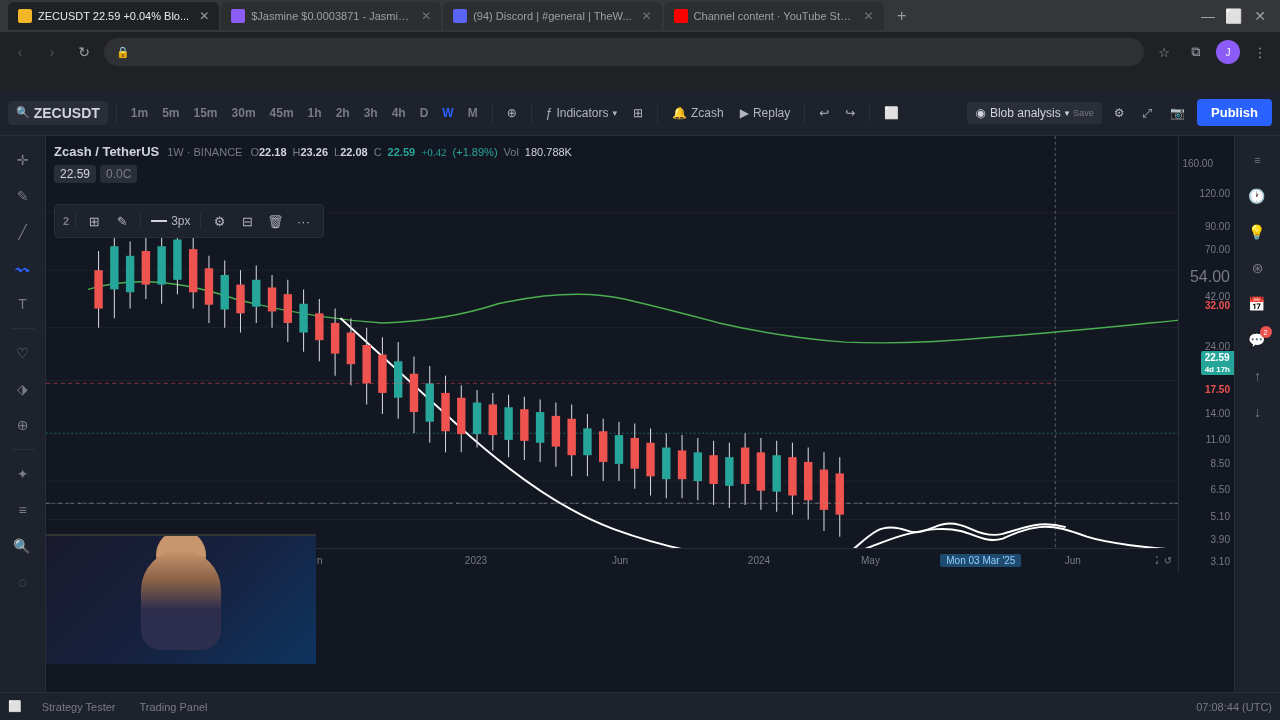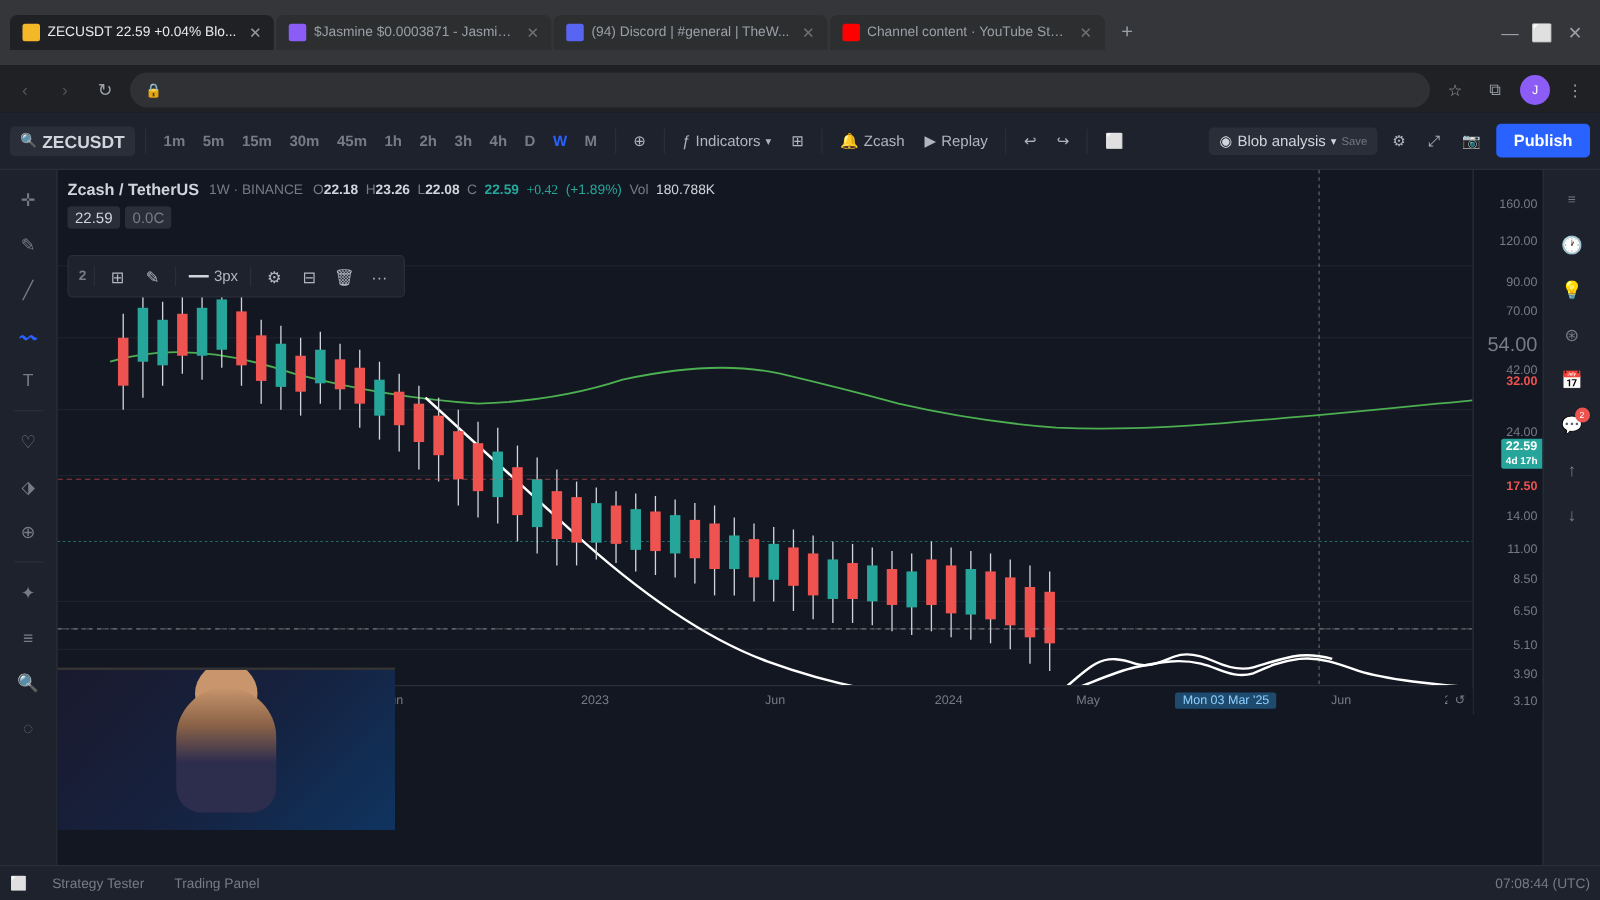--- a/index.html
+++ b/index.html
@@ -1,20 +1,20 @@
 <!DOCTYPE html>
 <html><head>
   <meta charset="utf-8">
   <style>
     * { margin: 0; padding: 0; box-sizing: border-box; }
     body { width: 1280px; height: 720px; overflow: hidden; background: #131722; color: #d1d4dc; font-family: -apple-system, BlinkMacSystemFont, 'Segoe UI', sans-serif; font-size: 12px; }
 
     
     .browser-chrome { background: #202124; height: 90px; }
-    .tab-bar { display: flex; align-items: center; height: 52px; background: #35363a; padding: 12px 8px; gap: 2px; }
+    .tab-bar { display: flex; align-items: center; height: 32px; background: #35363a; padding: 12px 8px; gap: 2px; }
     .tab { display: flex; align-items: center; height: 28px; padding: 0 10px; border-radius: 6px 6px 0 0; font-size: 11px; max-width: 220px; gap: 6px; }
     .tab.active { background: #202124; color: #e8eaed; }
     .tab.inactive { background: #2d2e30; color: #9aa0a6; }
     .tab-favicon { width: 14px; height: 14px; border-radius: 2px; background: #555; flex-shrink: 0; }
     .tab-favicon.zec { background: #f4b728; }
     .tab-favicon.jasmine { background: #8b5cf6; }
     .tab-favicon.discord { background: #5865f2; }
     .tab-favicon.youtube { background: #ff0000; }
     .tab-close { margin-left: 4px; opacity: 0.6; font-size: 12px; cursor: pointer; }
     .new-tab-btn { width: 24px; height: 24px; display: flex; align-items: center; justify-content: center; color: #9aa0a6; font-size: 16px; cursor: pointer; margin-left: 4px; }
@@ -430,21 +430,21 @@
         </div>
         <div class="draw-separator"></div>
         <div class="draw-btn">⚙</div>
         <div class="draw-btn">⊟</div>
         <div class="draw-btn">🗑</div>
         <div class="draw-btn">···</div>
       </div>
 
       <div style="position:absolute;top:0;right:0;width:56px;height:calc(100% - 120px);background:#131722;border-left:1px solid #2a2e39;">
         <div style="position:relative;height:100%;">
-          <div style="position:absolute;top:22px;right:4px;font-size:10px;color:#787b86;">160.00</div>
+          <div style="position:absolute;top:22px;right:21px;font-size:10px;color:#787b86;">160.00</div>
           <div style="position:absolute;top:52px;right:4px;font-size:10px;color:#787b86;">120.00</div>
           <div style="position:absolute;top:85px;right:4px;font-size:10px;color:#787b86;">90.00</div>
           <div style="position:absolute;top:108px;right:4px;font-size:10px;color:#787b86;">70.00</div>
           <div style="position:absolute;top:132px;right:4px;font-size:16px;color:#787b86;">54.00</div>
           <div style="position:absolute;top:155px;right:4px;font-size:10px;color:#787b86;">42.00</div>
           <div style="position:absolute;top:164px;right:4px;font-size:10px;color:#ef5350;font-weight:700;">32.00</div>
           <div style="position:absolute;top:205px;right:4px;font-size:10px;color:#787b86;">24.00</div>
 
           <div style="position:absolute;top:215px;right:0;background:#26a69a;color:#fff;padding:1px 4px;font-size:10px;font-weight:700;border-radius:2px 0 0 2px;">22.59<br><span style="font-size:8px;">4d 17h</span></div>
           <div style="position:absolute;top:248px;right:4px;font-size:10px;color:#ef5350;font-weight:700;">17.50</div>

